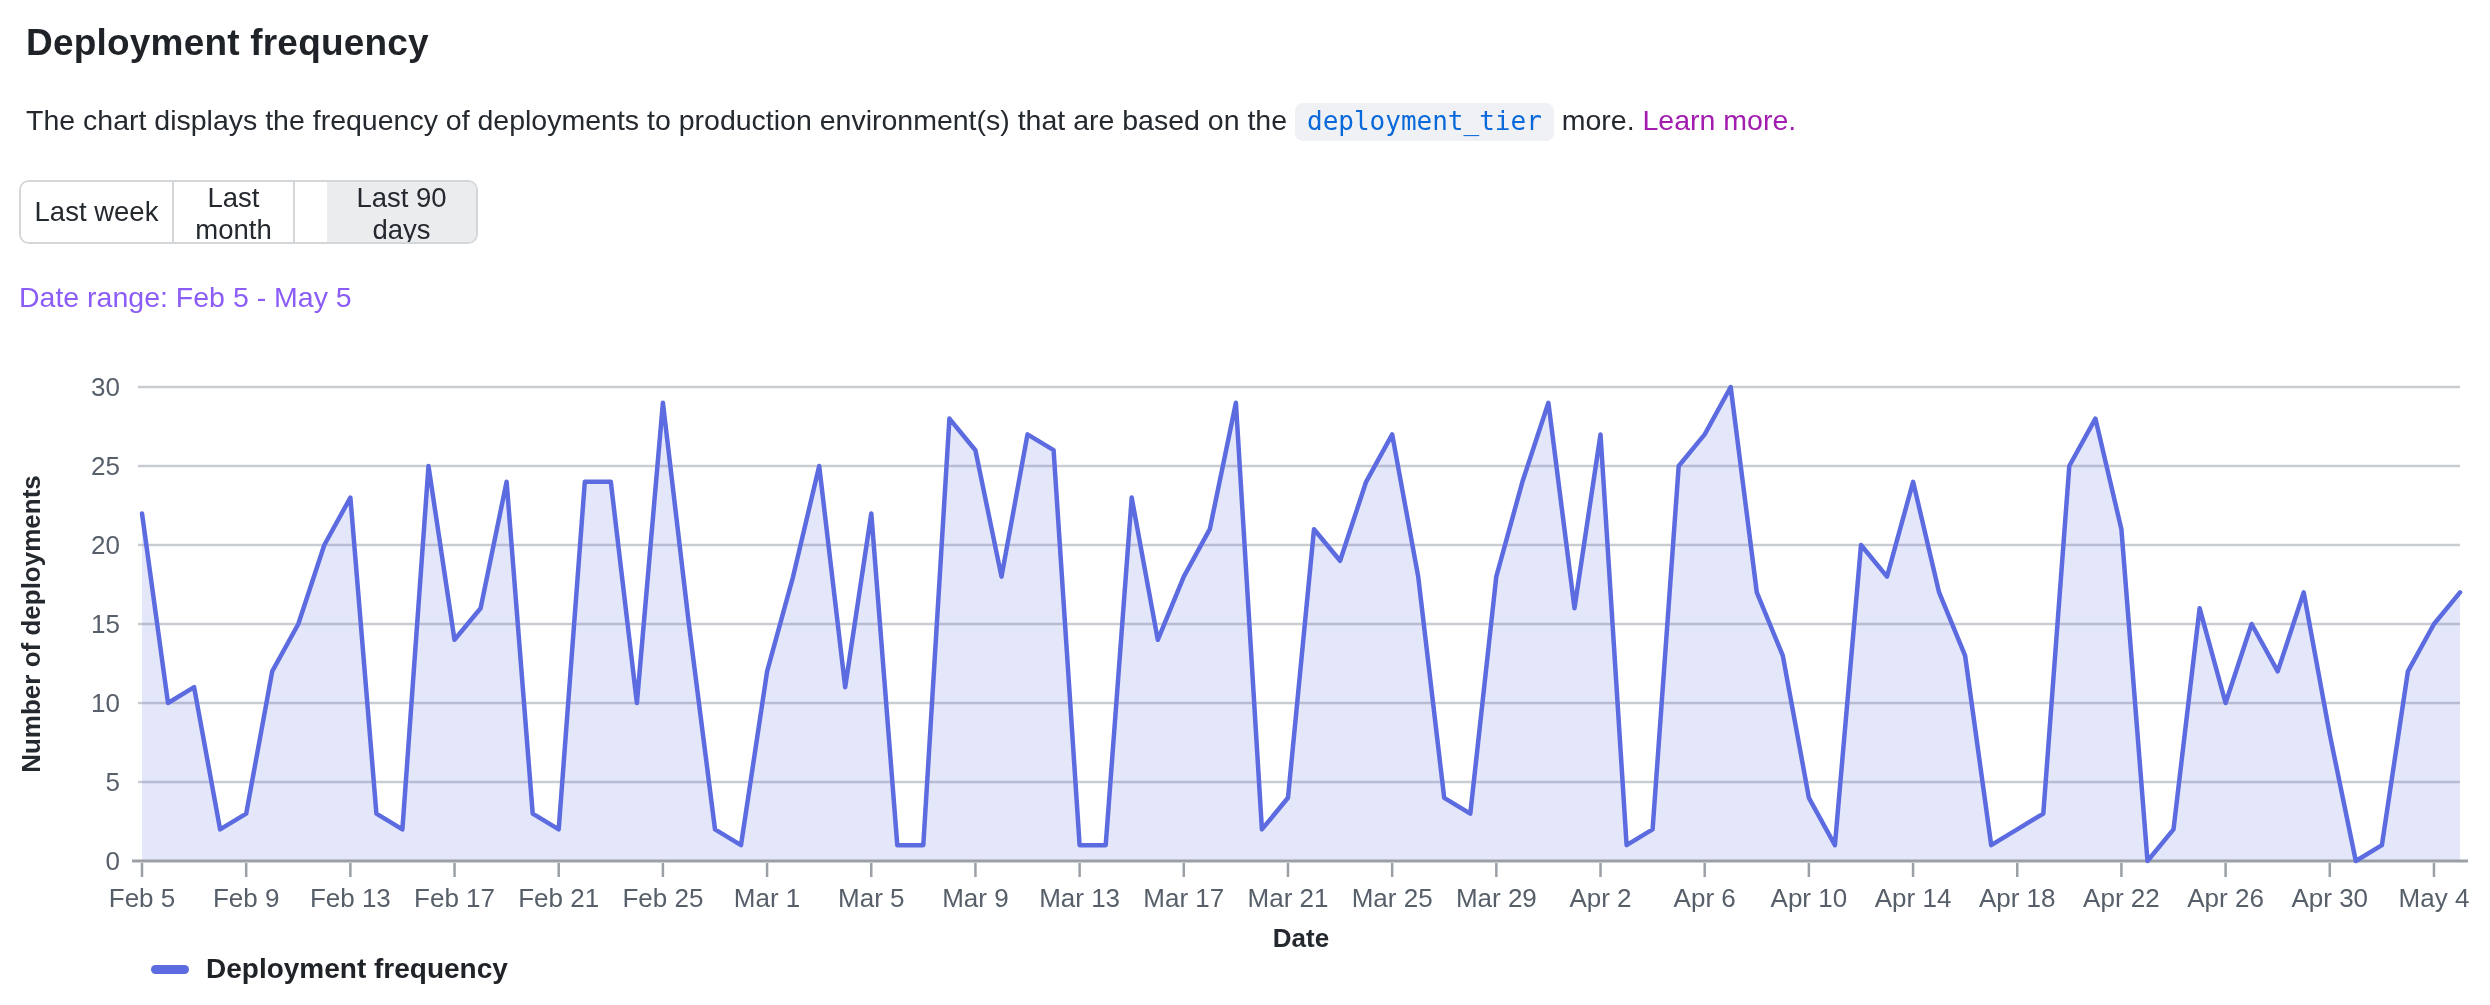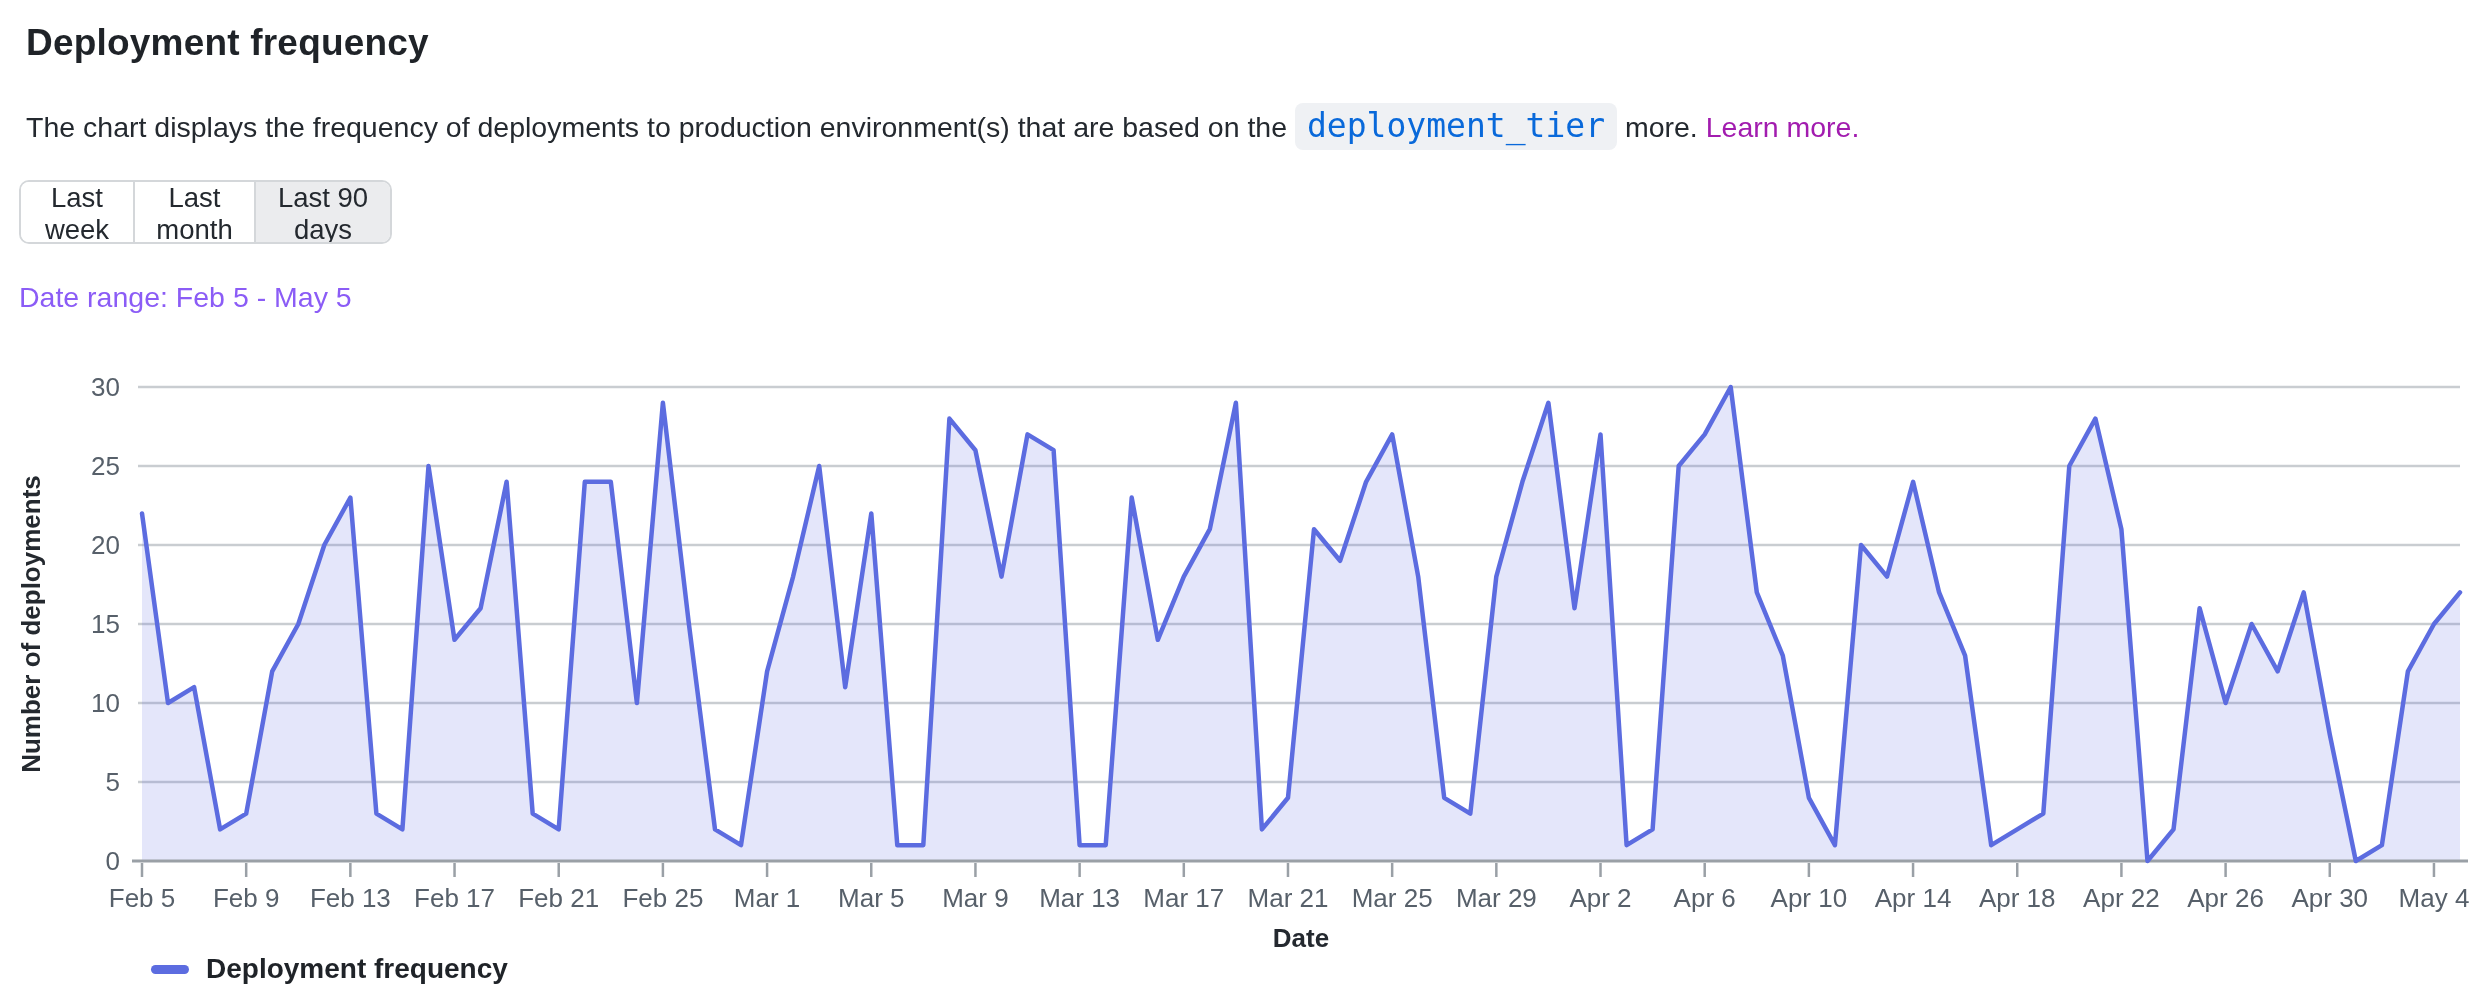--- a/index.html
+++ b/index.html
@@ -3,31 +3,31 @@
 <meta charset="utf-8">
 <style>
   * { margin:0; padding:0; box-sizing:border-box; }
   html,body { width:2490px; height:1005px; background:#ffffff; overflow:hidden;
               font-family:"Liberation Sans", sans-serif; color:#1f2328; }
   .abs { position:absolute; }
   #page-title { left:26px; top:22px; font-size:37px; font-weight:bold; letter-spacing:.2px; }
   #description { left:26px; top:103px; font-size:28.5px; color:#24292f; }
   #description .code-chip {
       display:inline-block; background:#eff1f4; border-radius:8px; padding:3px 12px 5px 12px;
-      font-family:"DejaVu Sans Mono","Liberation Mono", monospace; font-size:33px; color:#0969da;
+      font-family:"DejaVu Sans Mono","Liberation Mono", monospace; font-size:26px; color:#0969da;
       vertical-align:baseline; }
   #description a { color:#a21caf; text-decoration:none; cursor:pointer; }
   .btn-group { left:19px; top:180px; display:flex; border:2px solid #d4d7da; border-radius:10px;
                overflow:hidden; background:#fff; }
   .btn-group button {
       height:60px; font-family:"Liberation Sans", sans-serif; font-size:27.5px; color:#24292f;
       background:#ffffff; border:none; border-right:2px solid #d4d7da; cursor:pointer; padding:0; }
   .btn-group button:last-child { border-right:none; }
   .btn-group button.selected { background:#ebecee; }
-  .btn-w1 { width:114px; } .btn-w2 { width:121px; } .btn-w3 { width:134px; }
+  .btn-w1 { width:153px; } .btn-w2 { width:121px; } .btn-w3 { width:149px;margin-left:32px; }
   #date-range { left:19px; top:281px; font-size:28.5px; color:#8b5cf6; }
   #chart-svg { left:0; top:0; width:2490px; height:1005px; }
   #legend { left:151px; top:953px; display:flex; align-items:center; gap:17px; }
   #legend .swatch { width:38px; height:9px; border-radius:5px; }
   #legend .legend-label { font-size:28px; font-weight:bold; color:#1f2328; }
 </style>
 </head>
 <body>
 
 <svg id="chart-svg" class="abs" viewBox="0 0 2490 1005" xmlns="http://www.w3.org/2000/svg">

